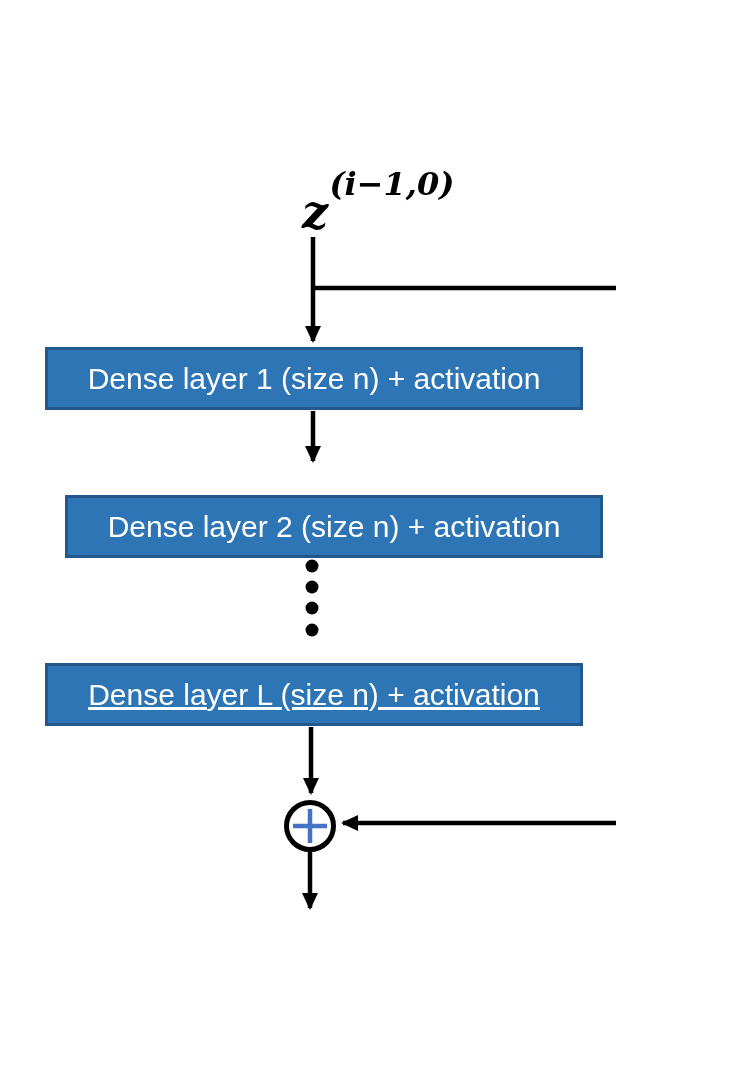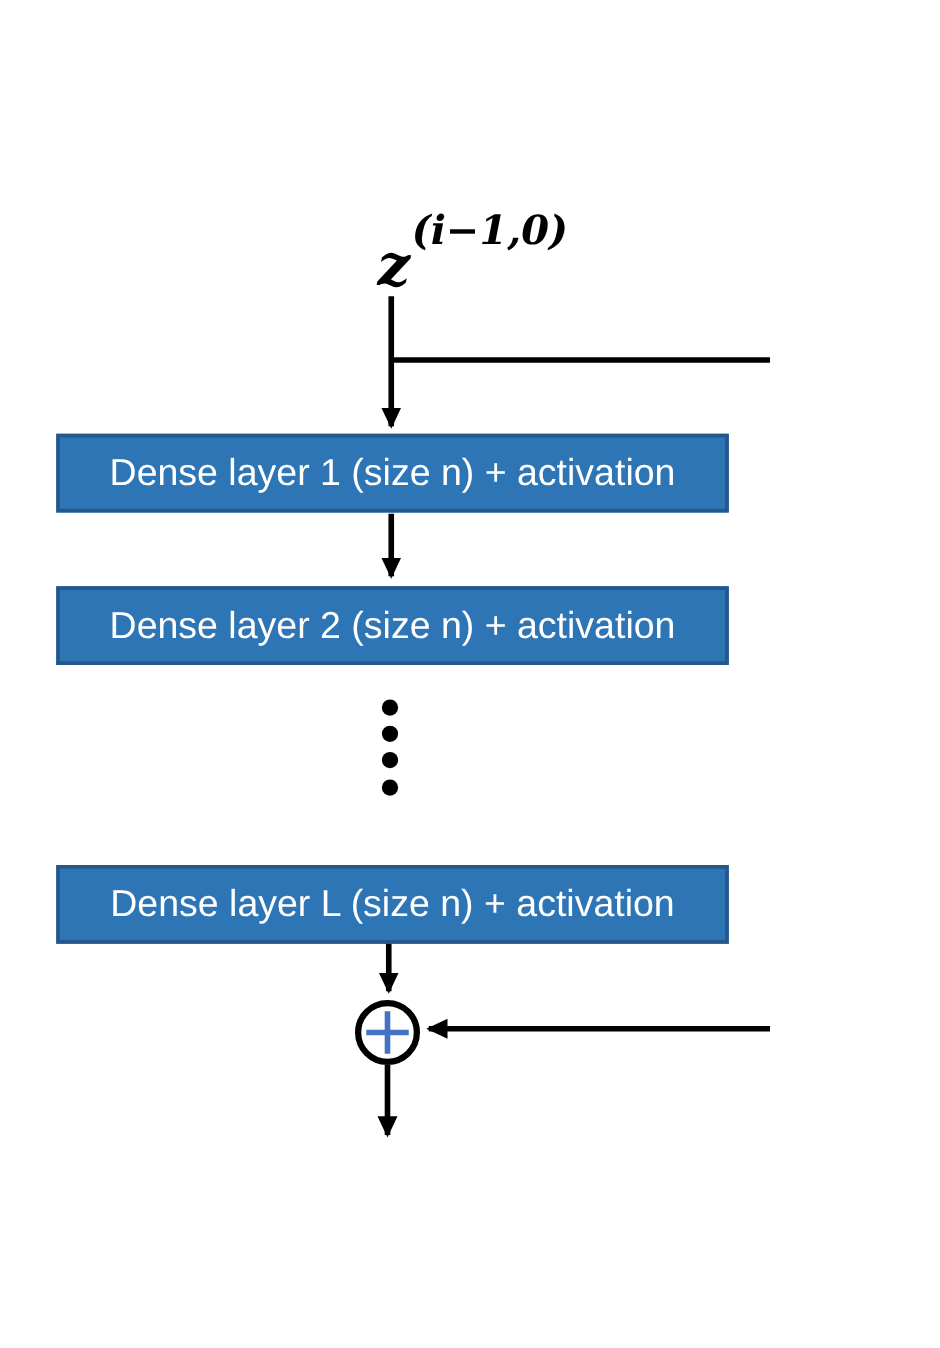--- a/index.html
+++ b/index.html
@@ -31,22 +31,22 @@
     background: var(--box-fill, #2E75B6);
     border: 3px solid var(--box-border, #24578B);
     color: var(--box-text, #fff);
     display: flex;
     align-items: center;
     justify-content: center;
     font-size: 30px;
     white-space: nowrap;
   }
   .box.l1 { top: 347px; }
-  .box.l2 { top: 469px; }
-  .box.lL { top: 692px; }
+  .box.l2 { top: 495px; margin-left: 20px; }
+  .box.lL { top: 663px; text-decoration: underline; }
 
   .math-label {
     position: absolute;
     font-family: "DejaVu Serif", serif;
     font-weight: bold;
     font-style: italic;
     font-size: 46px;
     line-height: 1;
     color: #000;
     white-space: nowrap;

